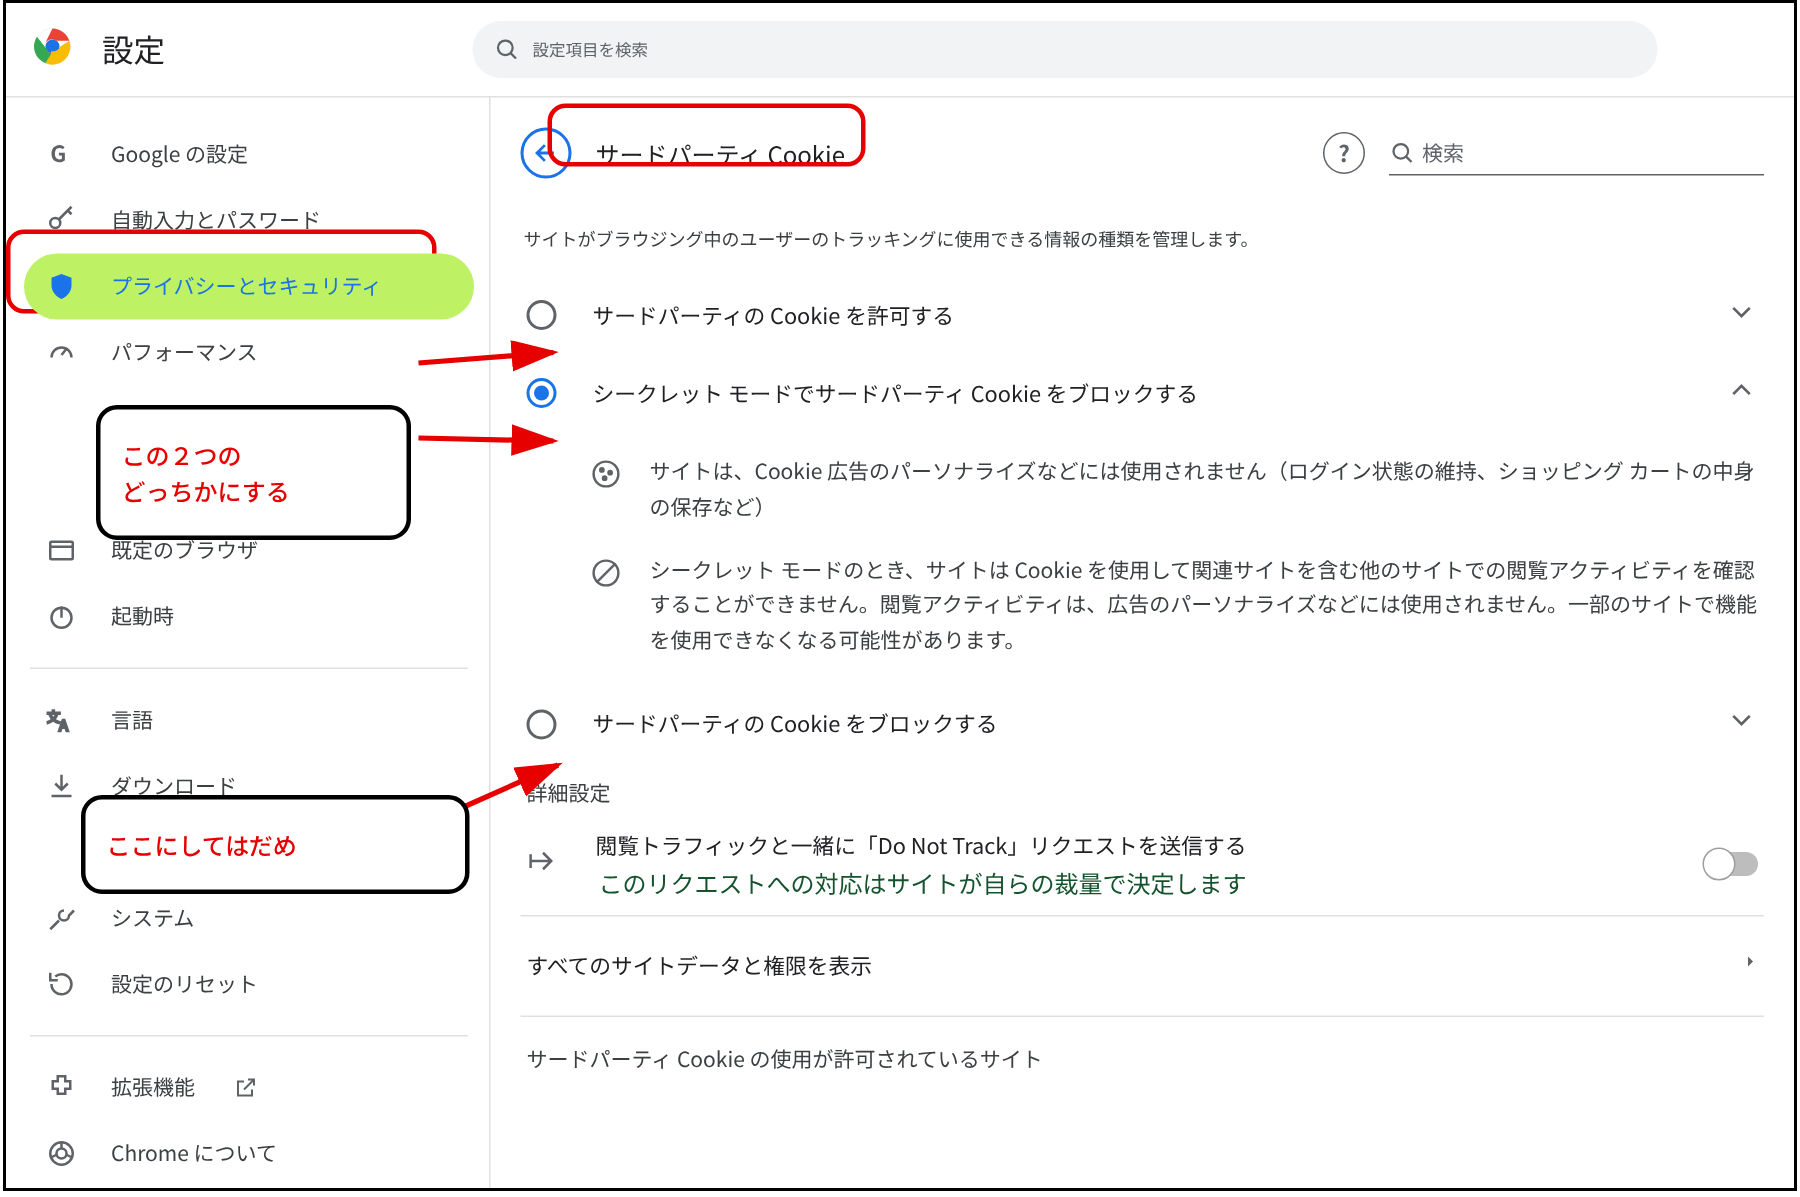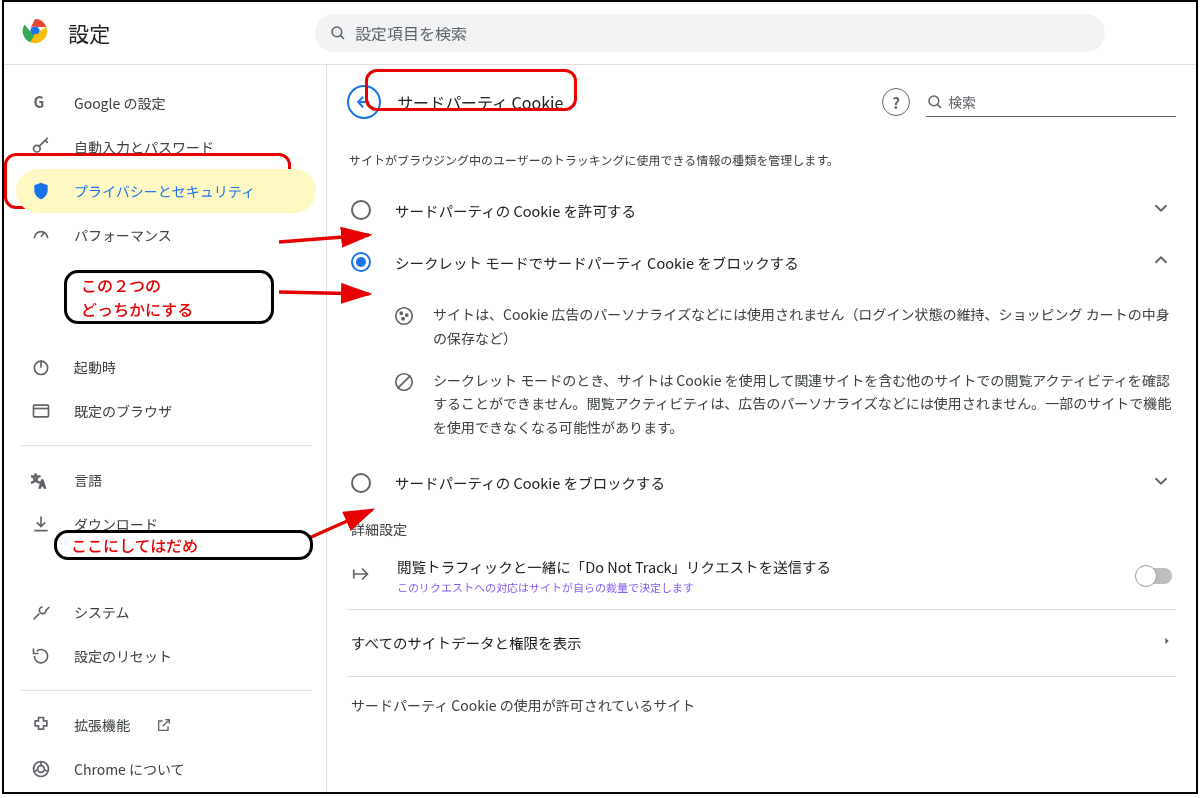--- a/index.html
+++ b/index.html
@@ -3,31 +3,31 @@
 <meta charset="utf-8">
 <style>
   * { box-sizing: border-box; }
   html, body { margin:0; padding:0; height:100%; font-family:"Meiryo","Noto Sans JP","Hiragino Sans",Arial,sans-serif; font-size:14px; color:#202124; background:#fff;}
   .frame { border:2px solid #000; width:1196px; height:794px; margin:0 auto; position:relative; overflow:hidden; background:#fff;}
   
   .topbar { display:flex; align-items:center; height:62px; padding:12px 18px; }
   .topbar .title { font-size:21px; margin-left:20px; }
   .searchbox-top { margin-left:205px; flex:0 0 790px; height:38px; background:#f1f3f4; border-radius:19px; display:flex; align-items:center; padding:0 14px; color:#5f6368;}
   .searchbox-top svg { margin-right:8px; }
-  .searchbox-top span { font-size:16px; }
+  .searchbox-top span { font-size:11px; }
   .divider { border-top:1px solid #e0e0e0; }
   
   .body { display:flex; height:calc(100% - 63px); }
   .sidebar { width:322px; padding:16px 10px 6px 12px; overflow:hidden; position:relative;}
   .main { flex:1; padding:14px 20px 0 20px; border-left:1px solid #e0e0e0; overflow:hidden; position:relative;}
   
   .side-item { display:flex; align-items:center; height:44px; padding-left:14px; border-radius:22px; font-size:14px; color:#3c4043; position:relative;}
   .side-item .ic { width:22px; height:22px; margin-right:22px; color:#5f6368; display:flex; align-items:center; justify-content:center;}
   .side-item .ic svg { width:20px; height:20px; }
-  .side-item.active { background:#fef9c3; color:#1a73e8; }
+  .side-item.active { background:#bef264; color:#1a73e8; }
   .side-item.active .ic { color:#1a73e8; }
   .side-hr { border-top:1px solid #e0e0e0; margin:12px 4px; }
   .ring-red { position:absolute; border:3px solid #e60000; border-radius:12px; pointer-events:none;}
   
   .mhdr { display:flex; align-items:center; padding:6px 0 4px 0; }
   .backbtn { width:34px; height:34px; border-radius:50%; border:2px solid #1a73e8; display:flex; align-items:center; justify-content:center; color:#1a73e8;}
   .mhdr-title { font-size:16px; margin-left:14px; padding:4px 2px; }
   .mhdr-space { flex:1; }
   .helpbtn { width:28px; height:28px; border-radius:50%; border:1.5px solid #5f6368; display:flex; align-items:center; justify-content:center; color:#5f6368; font-size:15px; font-weight:700;}
   .msearch { margin-left:16px; display:flex; align-items:center; border-bottom:1.5px solid #5f6368; width:250px; height:30px; color:#5f6368;}
@@ -45,28 +45,28 @@
   
   .exp { padding:6px 0 8px 46px;}
   .exp-row { display:flex; align-items:flex-start; padding:9px 0;}
   .exp-row .eic { width:24px; flex-shrink:0; color:#5f6368; margin-right:16px; margin-top:2px;}
   .exp-row .etxt { font-size:14px; line-height:1.7; color:#3c4043;}
   
   .sect-label { margin:10px 0 8px 4px; font-size:14px; color:#3c4043;}
   .drow { display:flex; align-items:center; min-height:58px; padding:6px 4px;}
   .drow .dic { width:24px; color:#5f6368; margin-right:22px;}
   .drow .dtext .l1 { font-size:14.5px; }
-  .drow .dtext .l2 { font-size:11px; color:#8b5cf6; margin-top:2px;}
+  .drow .dtext .l2 { font-size:16px; color:#14532d; margin-top:2px;text-align:right;}
   .drow .toggle { margin-left:auto; width:36px; height:16px; background:#bdbdbd; border-radius:8px; position:relative;}
   .drow .toggle::after { content:""; position:absolute; top:-3px; left:-1px; width:20px; height:20px; border-radius:50%; background:#fff; border:1px solid #9e9e9e;}
   .drow .more { margin-left:auto; color:#5f6368;}
   
   .thin { border-top:1px solid #e0e0e0; margin:4px 0;}
   
-  .anno { position:absolute; background:#fff; border:3px solid #000; border-radius:14px; padding:0 14px; color:#e60000; font-size:16px; font-weight:500; line-height:1.5; z-index:5;}
+  .anno { position:absolute; background:#fff; border:3px solid #000; border-radius:14px; padding:18px 14px; color:#e60000; font-size:16px; font-weight:500; line-height:1.5; z-index:5;}
   
   svg.arrow { position:absolute; z-index:4; pointer-events:none;}
 </style>
 </head>
 <body>
 
 <div class="frame">
 
   <div class="topbar">
     <div class="ic">
@@ -130,34 +130,34 @@
       </div>
       <div class="side-item" style="visibility:hidden">
         <span>デザイン</span>
       </div>
       <div class="side-item" style="visibility:hidden">
         <span>検索エンジン</span>
       </div>
       <div class="side-item">
         <span class="ic">
             <svg viewBox="0 0 24 24" fill="none" stroke="currentColor" stroke-width="2">
+              <rect x="3" y="5" width="18" height="14" rx="1"></rect>
+              <line x1="3" y1="9" x2="21" y2="9"></line>
+            </svg>
+          </span>
+        <span>既定のブラウザ</span>
+      </div>
+      <div class="side-item">
+        <span class="ic">
+            <svg viewBox="0 0 24 24" fill="none" stroke="currentColor" stroke-width="2">
               <circle cx="12" cy="13" r="8"></circle>
               <line x1="12" y1="4" x2="12" y2="13"></line>
             </svg>
           </span>
         <span>起動時</span>
-      </div>
-      <div class="side-item">
-        <span class="ic">
-            <svg viewBox="0 0 24 24" fill="none" stroke="currentColor" stroke-width="2">
-              <rect x="3" y="5" width="18" height="14" rx="1"></rect>
-              <line x1="3" y1="9" x2="21" y2="9"></line>
-            </svg>
-          </span>
-        <span>既定のブラウザ</span>
       </div>
       <div class="side-hr"></div>
       <div class="side-item">
         <span class="ic">
             <svg viewBox="0 0 24 24" fill="none" stroke="currentColor" stroke-width="2">
               <text x="0" y="14" font-size="11" fill="currentColor">文</text>
               <text x="10" y="21" font-size="12" fill="currentColor">A</text>
             </svg>
           </span>
         <span>言語</span>

